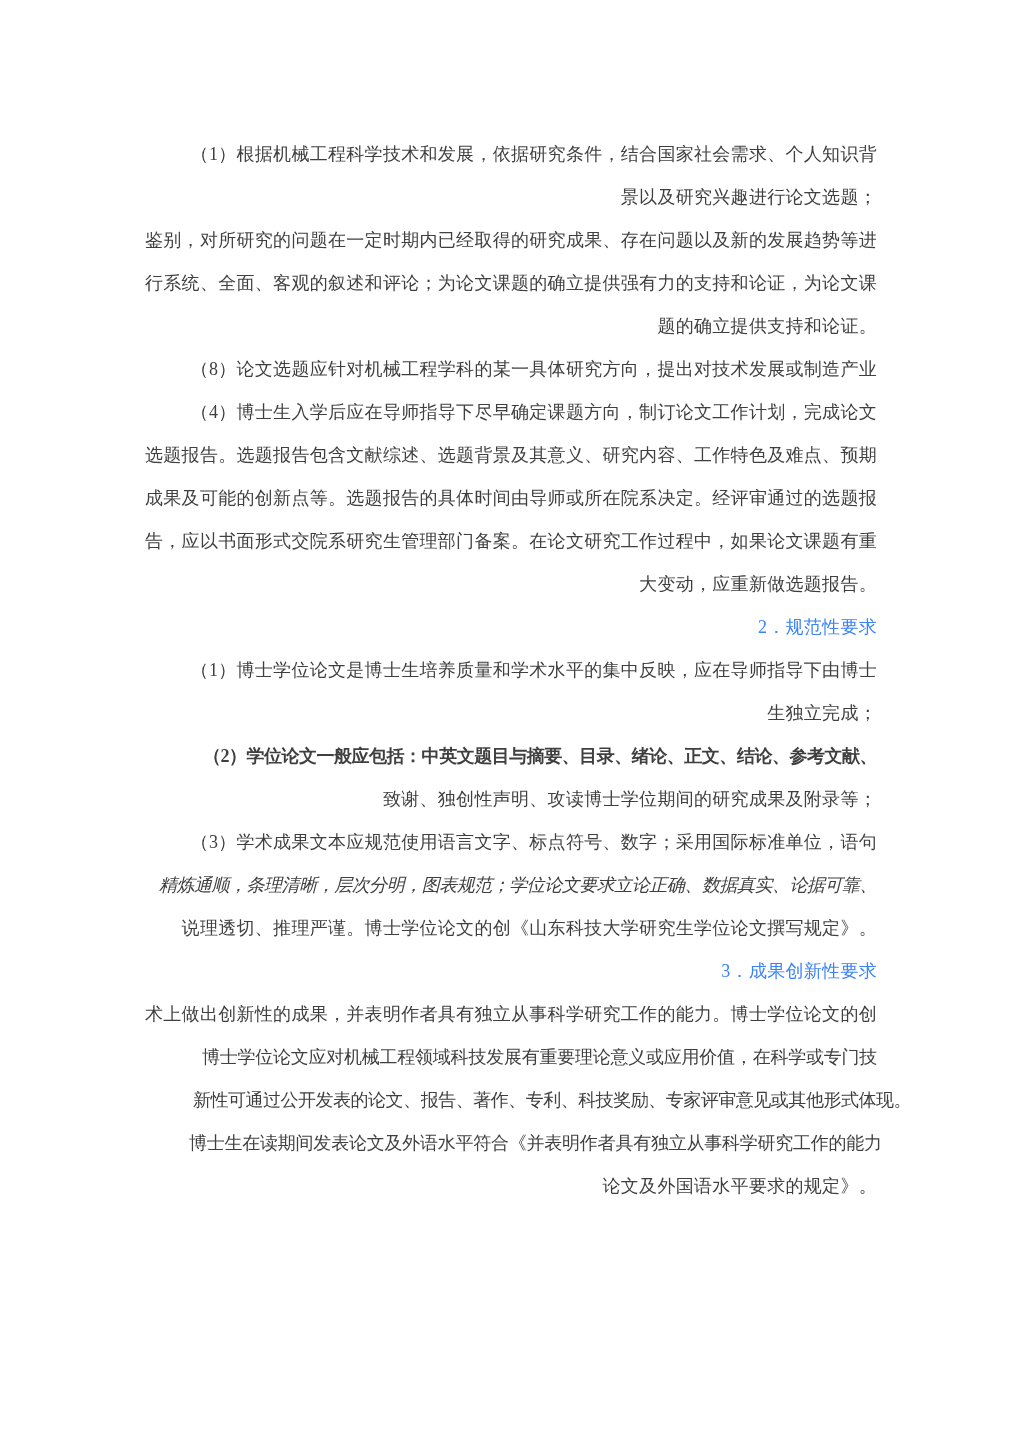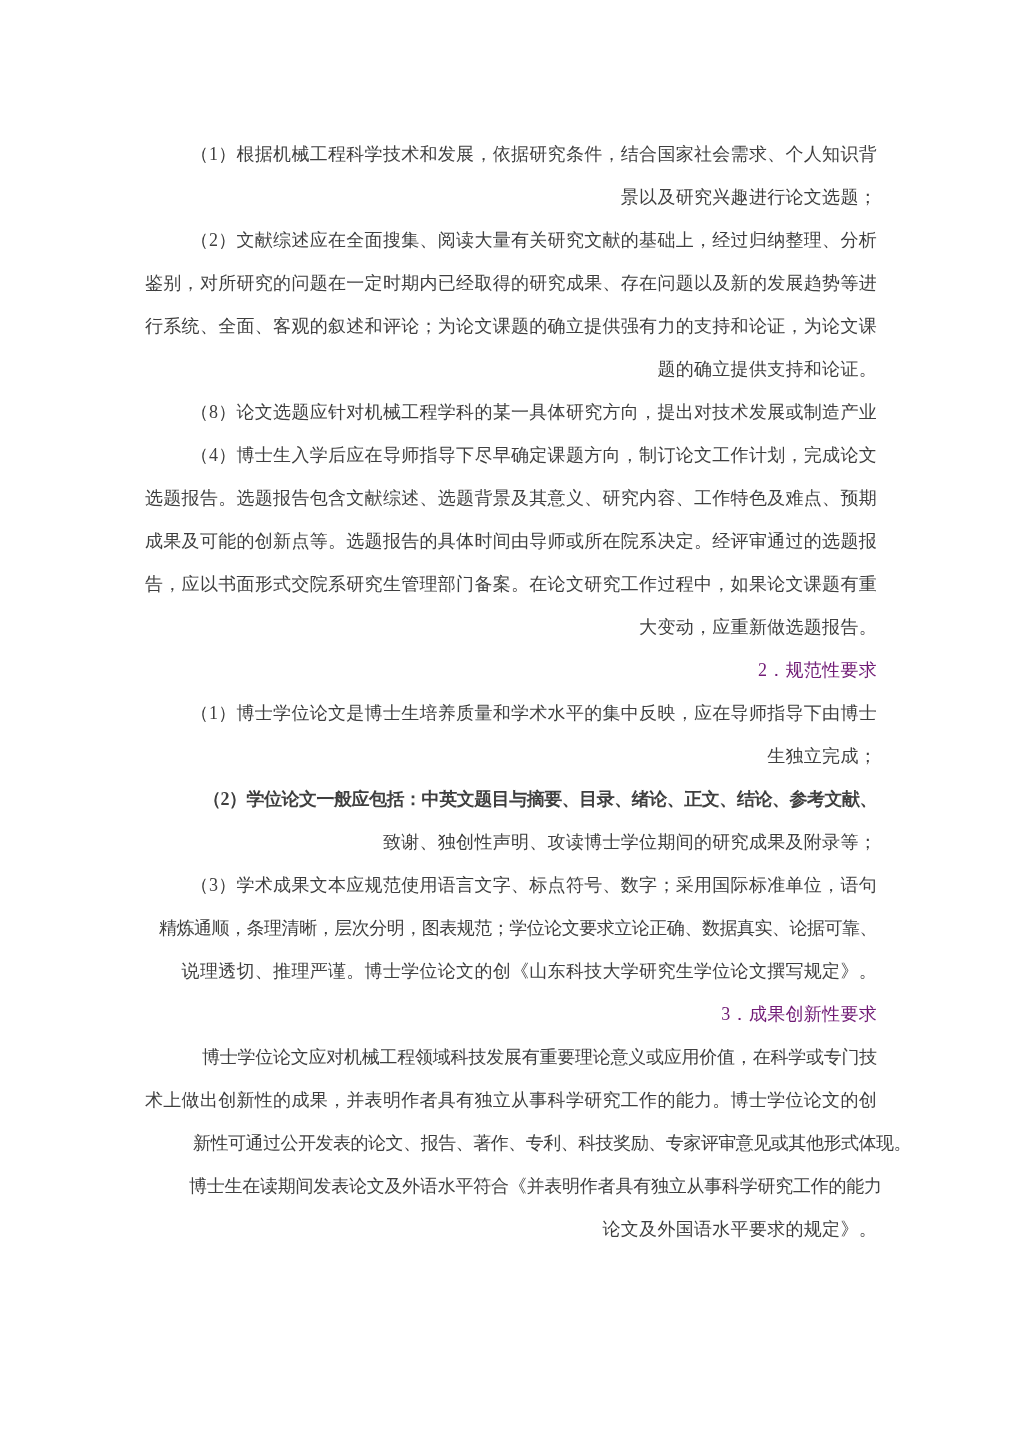--- a/index.html
+++ b/index.html
@@ -26,33 +26,32 @@
     font-size: 18px;
     line-height: 43px;
     letter-spacing: 0.3px;
     white-space: nowrap;
     color: #3f3f3f;
     text-align: right;
   }
 
   .line.indent { padding-left: 44px; }
 
-  .paragraph.heading .line { color: #701a75; }
+  .paragraph.heading .line { color: #3b82f6; }
 </style>
 </head>
 <body>
 
 <div class="page">
   <div class="doc-body" style="color: rgb(63, 63, 63);">
       <div class="paragraph">
         <div class="line indent">（1）根据机械工程科学技术和发展，依据研究条件，结合国家社会需求、个人知识背</div>
         <div class="line">景以及研究兴趣进行论文选题；</div>
       </div>
       <div class="paragraph">
-        <div class="line indent">（2）文献综述应在全面搜集、阅读大量有关研究文献的基础上，经过归纳整理、分析</div>
         <div class="line">鉴别，对所研究的问题在一定时期内已经取得的研究成果、存在问题以及新的发展趋势等进</div>
         <div class="line">行系统、全面、客观的叙述和评论；为论文课题的确立提供强有力的支持和论证，为论文课</div>
         <div class="line">题的确立提供支持和论证。</div>
       </div>
       <div class="paragraph">
         <div class="line indent">（8）论文选题应针对机械工程学科的某一具体研究方向，提出对技术发展或制造产业</div>
       </div>
       <div class="paragraph">
         <div class="line indent">（4）博士生入学后应在导师指导下尽早确定课题方向，制订论文工作计划，完成论文</div>
         <div class="line">选题报告。选题报告包含文献综述、选题背景及其意义、研究内容、工作特色及难点、预期</div>
@@ -66,29 +65,29 @@
       <div class="paragraph">
         <div class="line indent">（1）博士学位论文是博士生培养质量和学术水平的集中反映，应在导师指导下由博士</div>
         <div class="line">生独立完成；</div>
       </div>
       <div class="paragraph">
         <div class="line indent" style="letter-spacing: -0.485897px; font-weight: bold;">（2）学位论文一般应包括：中英文题目与摘要、目录、绪论、正文、结论、参考文献、</div>
         <div class="line">致谢、独创性声明、攻读博士学位期间的研究成果及附录等；</div>
       </div>
       <div class="paragraph">
         <div class="line indent">（3）学术成果文本应规范使用语言文字、标点符号、数字；采用国际标准单位，语句</div>
-        <div class="line" style="letter-spacing: -0.489024px;">精炼通顺，条理清晰，层次分明，图表规范；学位论文要求立论正确、数据真实、论据可靠、</div>
+        <div class="line" style="letter-spacing: -0.489024px; font-style: italic;">精炼通顺，条理清晰，层次分明，图表规范；学位论文要求立论正确、数据真实、论据可靠、</div>
         <div class="line">说理透切、推理严谨。博士学位论文的创《山东科技大学研究生学位论文撰写规定》。</div>
       </div>
       <div class="paragraph heading">
         <div class="line indent">3．成果创新性要求</div>
       </div>
       <div class="paragraph">
+        <div class="line">术上做出创新性的成果，并表明作者具有独立从事科学研究工作的能力。博士学位论文的创</div>
         <div class="line indent" style="letter-spacing: -0.234211px;">博士学位论文应对机械工程领域科技发展有重要理论意义或应用价值，在科学或专门技</div>
-        <div class="line">术上做出创新性的成果，并表明作者具有独立从事科学研究工作的能力。博士学位论文的创</div>
         <div class="line" style="letter-spacing: -0.489024px; margin-left: 48px;">新性可通过公开发表的论文、报告、著作、专利、科技奖励、专家评审意见或其他形式体现。</div>
       </div>
       <div class="paragraph">
         <div class="line indent" style="letter-spacing: -0.234211px;">博士生在读期间发表论文及外语水平符合《并表明作者具有独立从事科学研究工作的能力</div>
         <div class="line">论文及外国语水平要求的规定》。</div>
       </div>
     </div>
 </div>
 
 </body></html>

